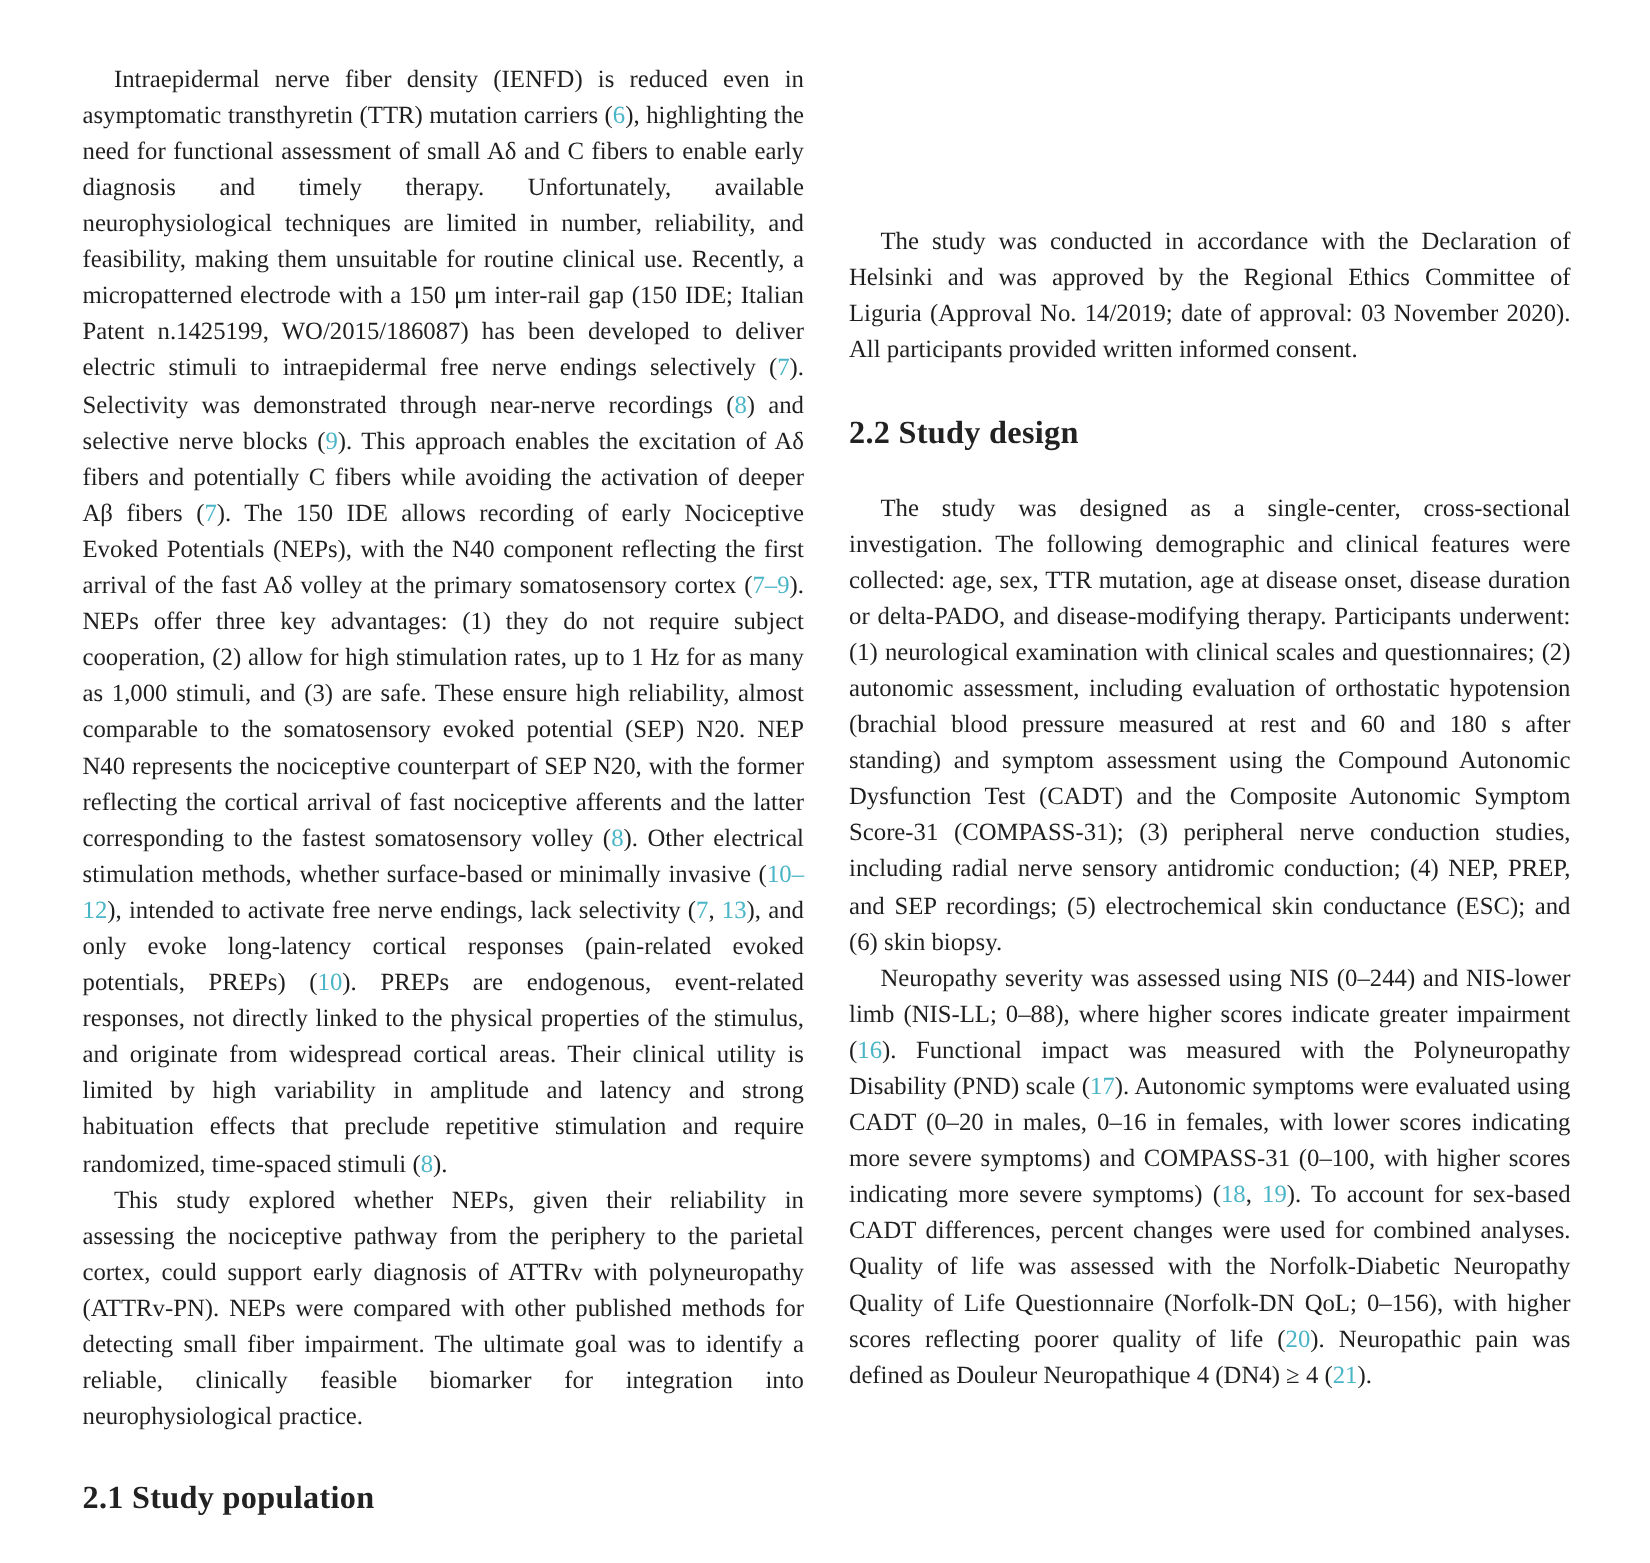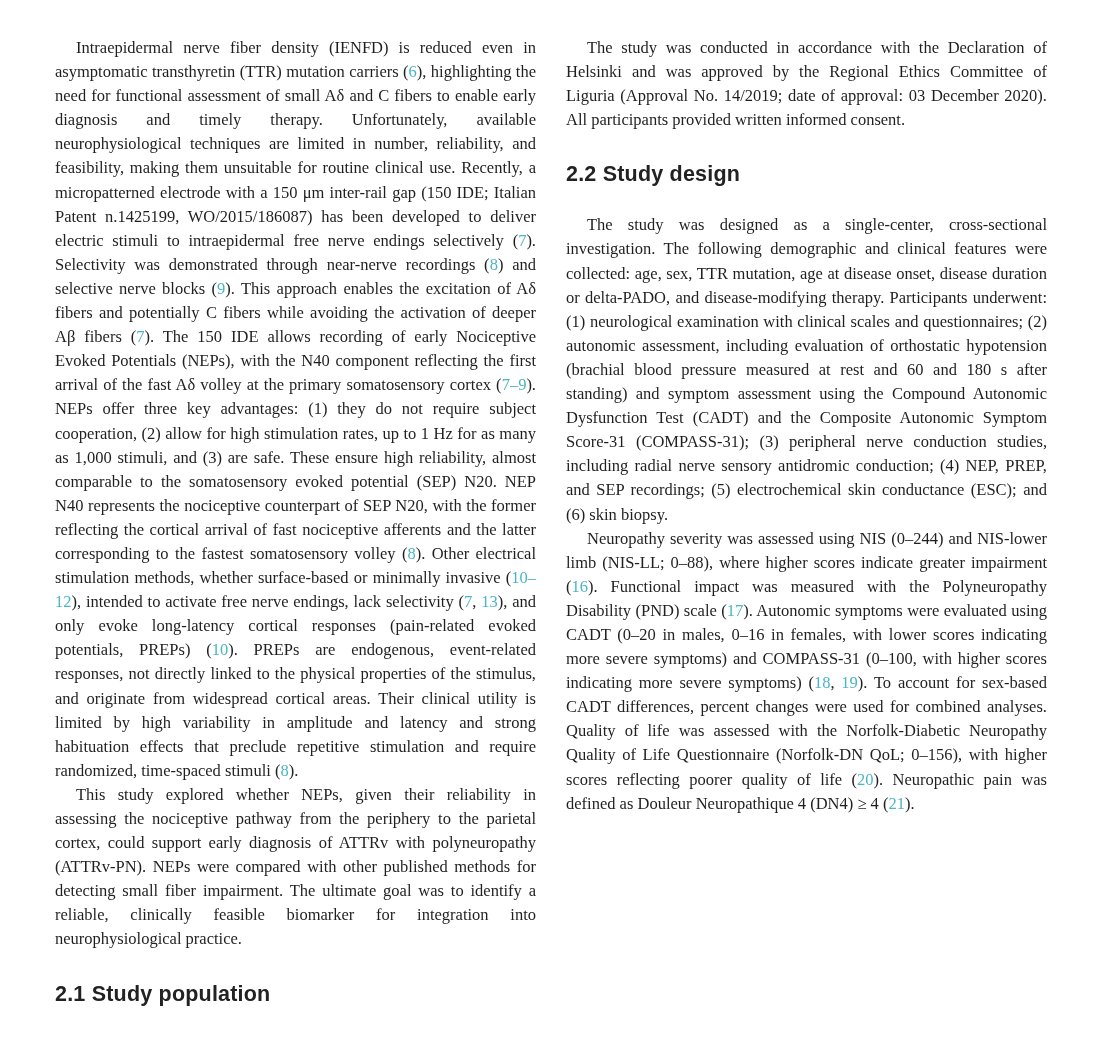--- a/index.html
+++ b/index.html
@@ -8,20 +8,21 @@
     width: 1100px; height: 1042px;
     overflow: hidden;
   }
   .page {
     box-sizing: border-box;
     width: 1100px; height: 1042px;
     padding: 36px 52px 0 55px;
     display: flex;
     gap: 30px;
     background: #ffffff;
+    align-items: center;
   }
   .col { width: 481px; flex: 0 0 481px; }
   p.body-par {
     margin: 0;
     font-family: "Liberation Serif", "DejaVu Serif", serif;
     font-size: 16.5px;
     line-height: 24.1px;
     color: var(--body-color, #1f1f1f);
     text-align: justify;
     text-indent: 21px;
@@ -29,36 +30,36 @@
   span.cite { color: var(--citation-color, #4ab5c6); }
   h1.sec {
     font-family: "Liberation Sans", "DejaVu Sans", sans-serif;
     font-size: 26px;
     font-weight: 600;
     letter-spacing: 0.2px;
     color: var(--accent-color, #35b5c6);
     margin: 26px 0 16px 0;
   }
   h2.subsec {
-    font-family: Liberation Sans, sans-serif;
+    font-family: Liberation Serif, serif;
     font-size: 21.5px;
     font-weight: 600;
     letter-spacing: 0.2px;
     color: var(--heading-color, #222222);
     margin: 30px 0 26px 0;
   }
 </style>
 </head>
 <body style="background: rgb(255, 255, 255);">
 
 <div class="page">
   <div class="col">
       <p class="body-par"><span>Intraepidermal nerve fiber density (IENFD) is reduced even in asymptomatic transthyretin (TTR) mutation carriers (</span><span class="cite">6</span><span>), highlighting the need for functional assessment of small Aδ and C fibers to enable early diagnosis and timely therapy. Unfortunately, available neurophysiological techniques are limited in number, reliability, and feasibility, making them unsuitable for routine clinical use. Recently, a micropatterned electrode with a 150 μm inter-rail gap (150 IDE; Italian Patent n.1425199, WO/2015/186087) has been developed to deliver electric stimuli to intraepidermal free nerve endings selectively (</span><span class="cite">7</span><span>). Selectivity was demonstrated through near-nerve recordings (</span><span class="cite">8</span><span>) and selective nerve blocks (</span><span class="cite">9</span><span>). This approach enables the excitation of Aδ fibers and potentially C fibers while avoiding the activation of deeper Aβ fibers (</span><span class="cite">7</span><span>). The 150 IDE allows recording of early Nociceptive Evoked Potentials (NEPs), with the N40 component reflecting the first arrival of the fast Aδ volley at the primary somatosensory cortex (</span><span class="cite">7–9</span><span>). NEPs offer three key advantages: (1) they do not require subject cooperation, (2) allow for high stimulation rates, up to 1 Hz for as many as 1,000 stimuli, and (3) are safe. These ensure high reliability, almost comparable to the somatosensory evoked potential (SEP) N20. NEP N40 represents the nociceptive counterpart of SEP N20, with the former reflecting the cortical arrival of fast nociceptive afferents and the latter corresponding to the fastest somatosensory volley (</span><span class="cite">8</span><span>). Other electrical stimulation methods, whether surface-based or minimally invasive (</span><span class="cite">10–12</span><span>), intended to activate free nerve endings, lack selectivity (</span><span class="cite">7</span><span>, </span><span class="cite">13</span><span>), and only evoke long-latency cortical responses (pain-related evoked potentials, PREPs) (</span><span class="cite">10</span><span>). PREPs are endogenous, event-related responses, not directly linked to the physical properties of the stimulus, and originate from widespread cortical areas. Their clinical utility is limited by high variability in amplitude and latency and strong habituation effects that preclude repetitive stimulation and require randomized, time-spaced stimuli (</span><span class="cite">8</span><span>).</span></p>
       <p class="body-par"><span>This study explored whether NEPs, given their reliability in assessing the nociceptive pathway from the periphery to the parietal cortex, could support early diagnosis of ATTRv with polyneuropathy (ATTRv-PN). NEPs were compared with other published methods for detecting small fiber impairment. The ultimate goal was to identify a reliable, clinically feasible biomarker for integration into neurophysiological practice.</span></p>
       <h2 class="subsec">2.1 Study population</h2>
     </div>
   <div class="col">
-      <p class="body-par"><span>The study was conducted in accordance with the Declaration of Helsinki and was approved by the Regional Ethics Committee of Liguria (Approval No. 14/2019; date of approval: 03 December 2020). All participants provided written informed consent.</span></p>
+      <p class="body-par"><span>The study was conducted in accordance with the Declaration of Helsinki and was approved by the Regional Ethics Committee of Liguria (Approval No. 14/2019; date of approval: 03 November 2020). All participants provided written informed consent.</span></p>
       <h2 class="subsec">2.2 Study design</h2>
       <p class="body-par"><span>The study was designed as a single-center, cross-sectional investigation. The following demographic and clinical features were collected: age, sex, TTR mutation, age at disease onset, disease duration or delta-PADO, and disease-modifying therapy. Participants underwent: (1) neurological examination with clinical scales and questionnaires; (2) autonomic assessment, including evaluation of orthostatic hypotension (brachial blood pressure measured at rest and 60 and 180 s after standing) and symptom assessment using the Compound Autonomic Dysfunction Test (CADT) and the Composite Autonomic Symptom Score-31 (COMPASS-31); (3) peripheral nerve conduction studies, including radial nerve sensory antidromic conduction; (4) NEP, PREP, and SEP recordings; (5) electrochemical skin conductance (ESC); and (6) skin biopsy.</span></p>
       <p class="body-par"><span>Neuropathy severity was assessed using NIS (0–244) and NIS-lower limb (NIS-LL; 0–88), where higher scores indicate greater impairment (</span><span class="cite">16</span><span>). Functional impact was measured with the Polyneuropathy Disability (PND) scale (</span><span class="cite">17</span><span>). Autonomic symptoms were evaluated using CADT (0–20 in males, 0–16 in females, with lower scores indicating more severe symptoms) and COMPASS-31 (0–100, with higher scores indicating more severe symptoms) (</span><span class="cite">18</span><span>, </span><span class="cite">19</span><span>). To account for sex-based CADT differences, percent changes were used for combined analyses. Quality of life was assessed with the Norfolk-Diabetic Neuropathy Quality of Life Questionnaire (Norfolk-DN QoL; 0–156), with higher scores reflecting poorer quality of life (</span><span class="cite">20</span><span>). Neuropathic pain was defined as Douleur Neuropathique 4 (DN4) ≥ 4 (</span><span class="cite">21</span><span>).</span></p>
     </div>
 </div>
 
 </body></html>

